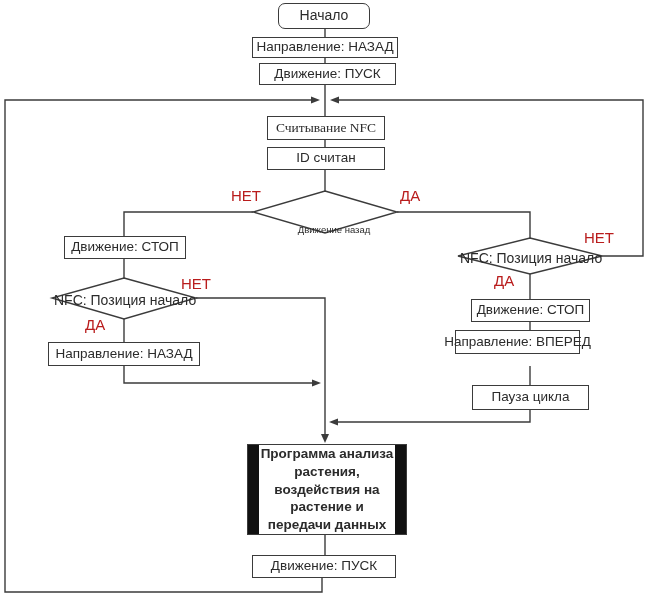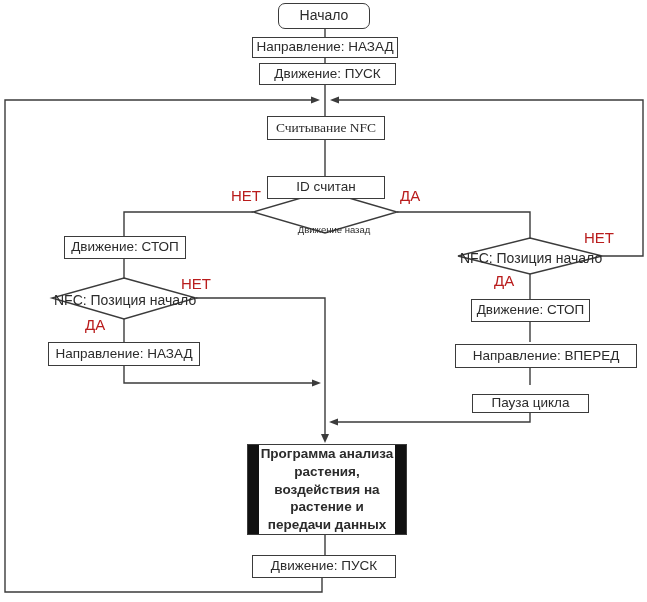--- a/index.html
+++ b/index.html
@@ -67,31 +67,31 @@
   </svg>
 
   <div class="node rounded" style="left:278px;top:3px;width:92px;height:26px;border-radius:7px;">Начало</div>
 
   <div class="node" style="left:252px;top:37px;width:146px;height:21px;">Направление: НАЗАД</div>
 
   <div class="node" style="left:259px;top:63px;width:137px;height:22px;">Движение: ПУСК</div>
 
   <div class="node" style="left:267px;top:116px;width:118px;height:24px;font-family:Liberation Serif, serif;">Считывание NFC</div>
 
-  <div class="node" style="left:267px;top:147px;width:118px;height:23px;margin-top:29px;">ID считан</div>
+  <div class="node" style="left:267px;top:147px;width:118px;height:23px;">ID считан</div>
 
   <div class="node" style="left:64px;top:236px;width:122px;height:23px;">Движение: СТОП</div>
 
   <div class="node" style="left:48px;top:342px;width:152px;height:24px;">Направление: НАЗАД</div>
 
   <div class="node" style="left:471px;top:299px;width:119px;height:23px;">Движение: СТОП</div>
 
-  <div class="node" style="left:455px;top:344px;width:182px;height:24px;">Направление: ВПЕРЕД</div>
+  <div class="node" style="left:455px;top:330px;width:125px;height:24px;">Направление: ВПЕРЕД</div>
 
-  <div class="node" style="left:472px;top:394px;width:117px;height:19px;">Пауза цикла</div>
+  <div class="node" style="left:472px;top:385px;width:117px;height:25px;">Пауза цикла</div>
 
   <div class="node program" style="left:247px;top:444px;width:160px;height:91px;">
     <div class="program-bar left"></div>
     <div class="program-bar right"></div>
     <div class="program-text">Программа анализа
 растения,
 воздействия на
 растение и
 передачи данных</div>
   </div>

